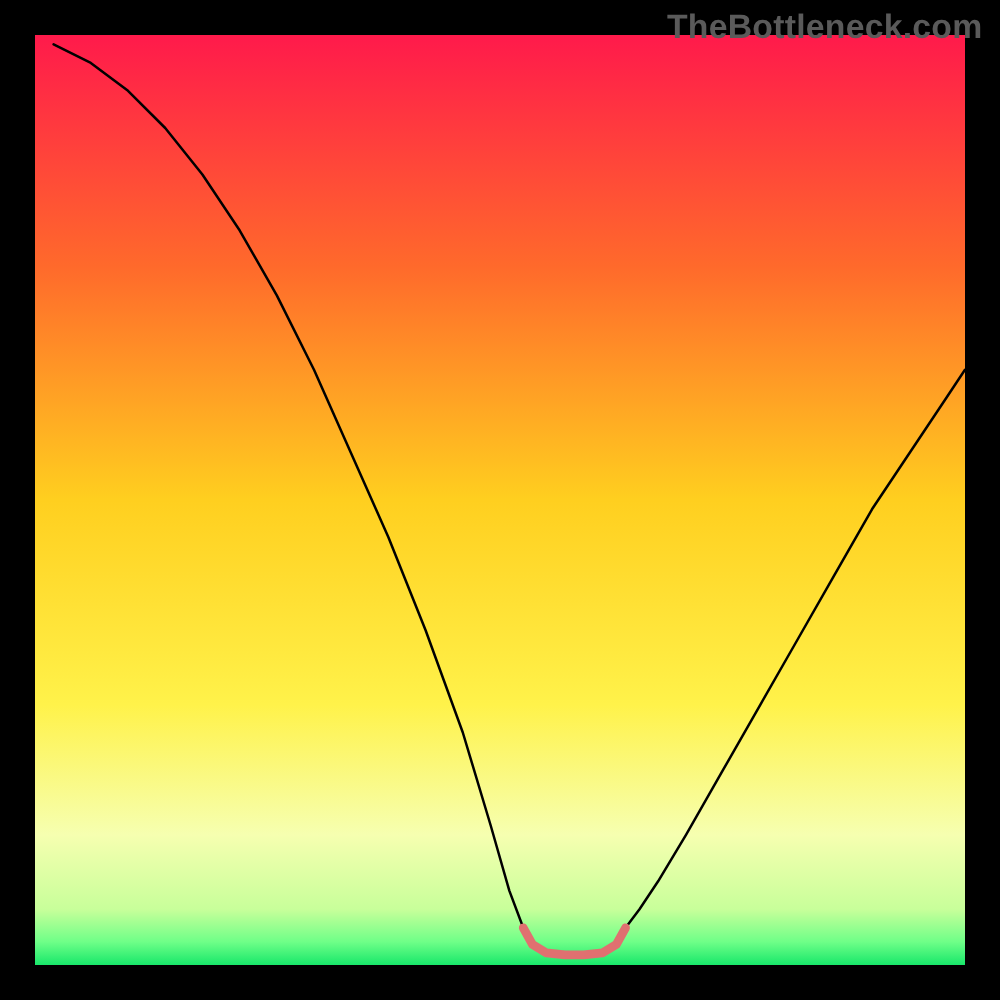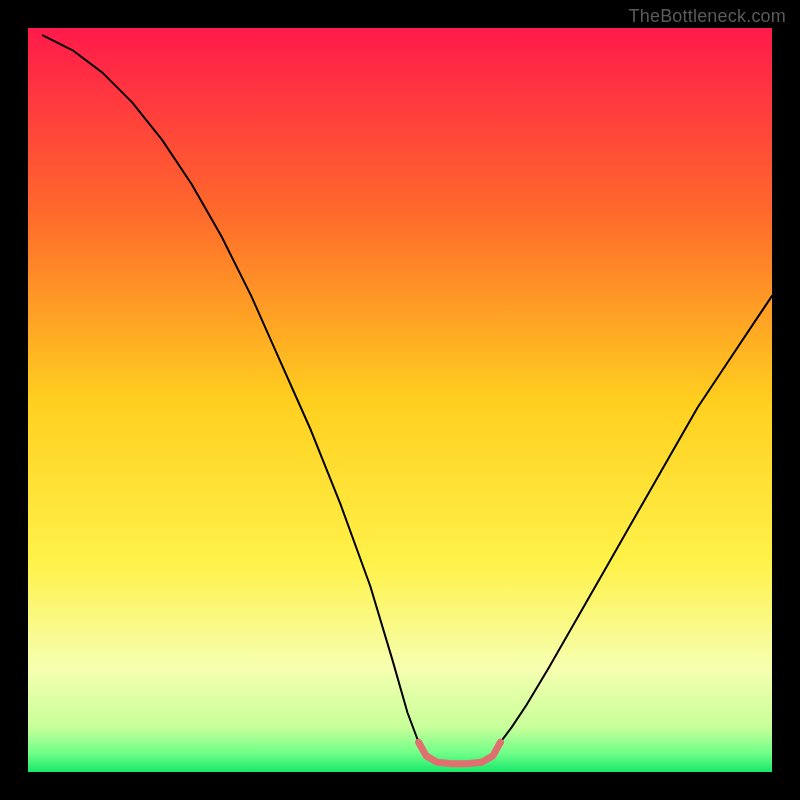--- a/index.html
+++ b/index.html
@@ -22,22 +22,22 @@
     left: 28px;
     top: 28px;
     width: 744px;
     height: 744px;
   }
   .watermark {
     position: absolute;
     top: 6px;
     right: 14px;
     color: #5a5a5a;
-    font-size: 18px;
-    font-weight: 400;
+    font-size: 27px;
+    font-weight: 700;
     letter-spacing: 0.2px;
   }
   svg { display: block; }
 </style>
 </head>
 <body>
 
 <div class="frame">
   <div class="plot-area">
     <svg id="chart-svg" width="744" height="744" viewBox="0 0 744 744" preserveAspectRatio="none">

